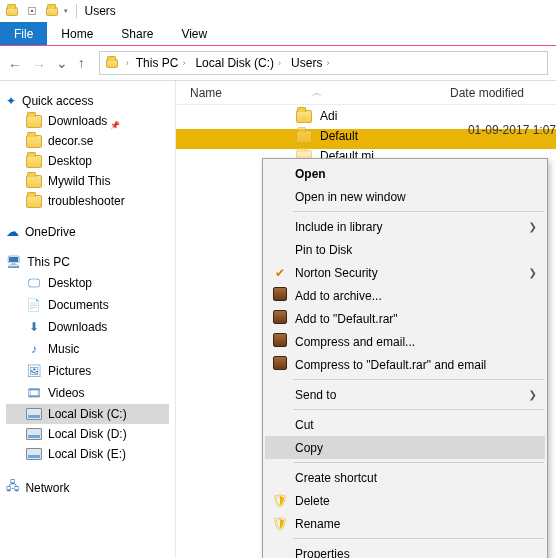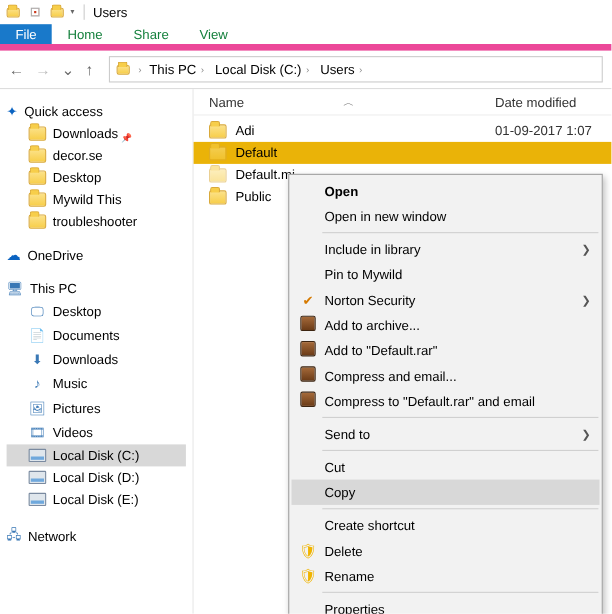--- a/index.html
+++ b/index.html
@@ -1,40 +1,40 @@
 <!DOCTYPE html>
 <html><head>
 <meta charset="utf-8">
 <style>
   * { box-sizing: border-box; font-family: "Segoe UI", Arial, sans-serif; }
   body { margin: 0; width: 556px; height: 558px; background: #fff; font-size: 12px; color: #000; overflow: hidden; position: relative; }
   .titlebar { height: 22px; display: flex; align-items: center; padding: 0 4px; gap: 4px; }
   .titlebar .tb-icon { width: 16px; height: 16px; display: inline-flex; align-items: center; justify-content: center; }
   .titlebar .divider { height: 14px; width: 1px; background: #ccc; margin: 0 4px; }
-  .ribbon-tabs { height: 24px; display: flex; align-items: stretch; border-bottom: 6px solid #ec4899; }
+  .ribbon-tabs { height: 24px; display: flex; align-items: stretch; border-bottom: 1px solid #ec4899; }
   .ribbon-tab { padding: 4px 14px; display: flex; align-items: center; }
   .ribbon-tab.file { background: #1979ca; color: #fff; }
-  .ribbon-tab.plain { color: #15803d; }
+  .ribbon-tab.plain { color: #000000; }
   .nav-row { height: 34px; display: flex; align-items: center; padding: 0 8px; gap: 6px; border-bottom: 0px solid #eee; }
   .nav-arrows { display: flex; gap: 10px; align-items: center; color: #666; }
   .nav-arrows span { font-size: 14px; }
   .addr-bar { flex: 1; display: flex; align-items: center; border: 1px solid #ccc; height: 24px; padding: 0 4px; gap: 4px; margin-left: 8px; }
   .addr-part { display: flex; align-items: center; gap: 2px; padding: 2px 3px; }
   .chev { color: #888; font-size: 9px; margin-left:2px; }
   .body { display: flex; height: calc(558px - 22px - 24px - 34px); border-top: 1px solid #ddd; }
   .sidebar { width: 175px; padding: 10px 6px; color: #000; }
   .sidebar .group-label { display: flex; align-items: center; gap: 6px; font-size: 12px; padding: 3px 0;}
   .sidebar .item { display: flex; align-items: center; gap: 6px; font-size: 12px; padding: 3px 4px 3px 20px; }
   .sidebar .item.selected { background: #d8d8d8; }
   .content { flex: 1; border-left: 1px solid #e8e8e8; display: flex; flex-direction: column; }
   .columns { display: flex; height: 24px; align-items: center; border-bottom: 1px solid #eee; font-size: 12px; color: #333; padding-left: 14px; }
   .col-name { width: 260px; display:flex; align-items:center; gap:90px;}
   .col-date { flex: 1; }
   .rows { padding: 4px 0; }
-  .row { display: flex; align-items: center; height: 20px; padding-left: 14px; }
+  .row { display: flex; align-items: flex-end; height: 20px; padding-left: 14px; flex-direction: column; }
   .row.selected { background: #eab308; }
   .row .rname { width: 260px; display: flex; align-items: center; gap: 8px; }
   .row .rdate { flex: 1; color: #333; }
   .folder-icon { width: 16px; height: 13px; background: linear-gradient(#fce28a,#f7ce4a); border: 1px solid #d9a93a; border-radius: 2px; display:inline-block; position:relative;}
   .folder-icon::before{content:"";position:absolute;top:-4px;left:0;width:7px;height:4px;background:#f7ce4a;border:1px solid #d9a93a;border-bottom:none;border-radius:2px 2px 0 0;}
   .folder-hidden { opacity: 0.55; }
   .star { color:#0a63c1; font-size:12px; }
   .cloud { color:#0a63c1; font-size:13px;}
   .pc { color:#3a78b5; font-size:12px;}
   .ctx-menu { position: absolute; left: 262px; top: 158px; width: 286px; background: #f2f2f2; border: 1px solid #a0a0a0; box-shadow: 2px 3px 6px rgba(0,0,0,0.25); z-index: 50; padding: 3px 2px; }
@@ -244,21 +244,21 @@
     </div>
   <div class="ctx-item">
       <span>Open in new window</span>
     </div>
   <div class="ctx-sep"></div>
   <div class="ctx-item">
       <span>Include in library</span>
       <span class="ctx-sub">❯</span>
     </div>
   <div class="ctx-item">
-      <span>Pin to Mywild</span>
+      <span>Pin to Disk</span>
     </div>
   <div class="ctx-item">
       <span class="ctx-icon check">✔</span>
       <span>Norton Security</span>
       <span class="ctx-sub">❯</span>
     </div>
   <div class="ctx-item">
       <span class="ctx-icon"><span class="rar-icon"></span></span>
       <span>Add to archive...</span>
     </div>

